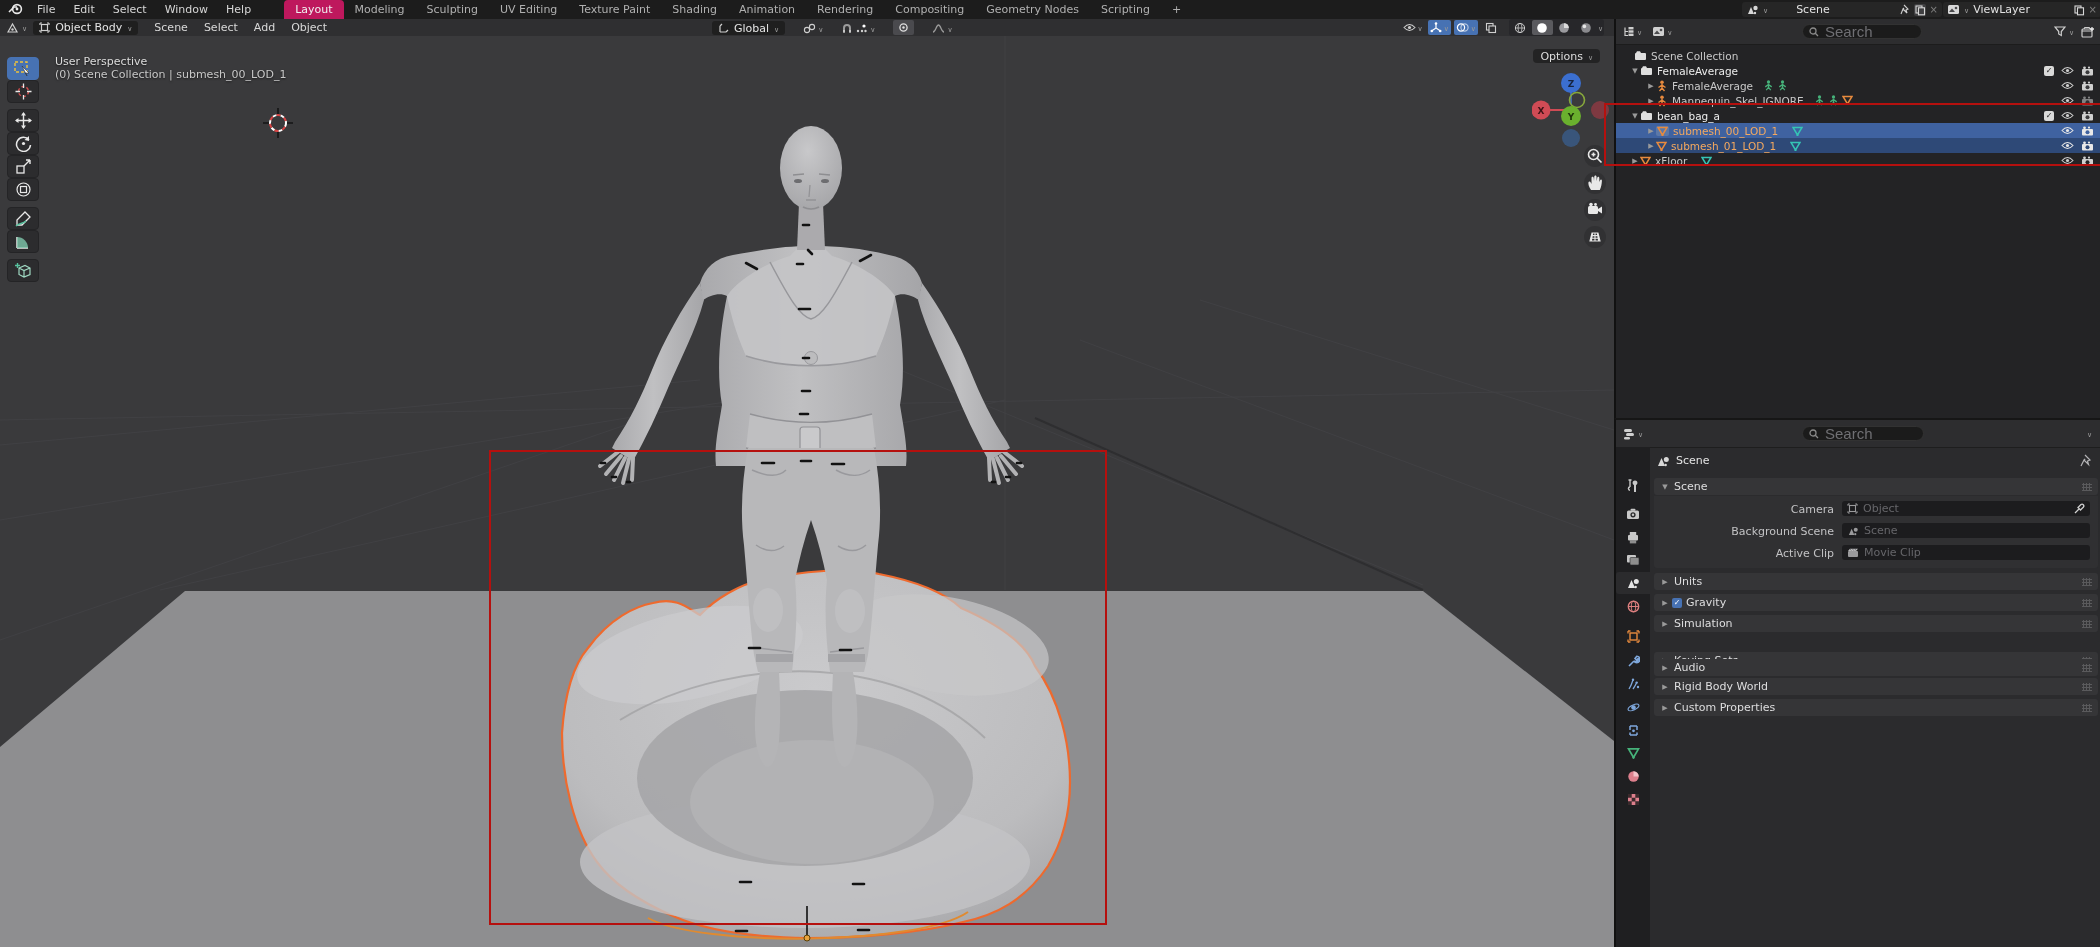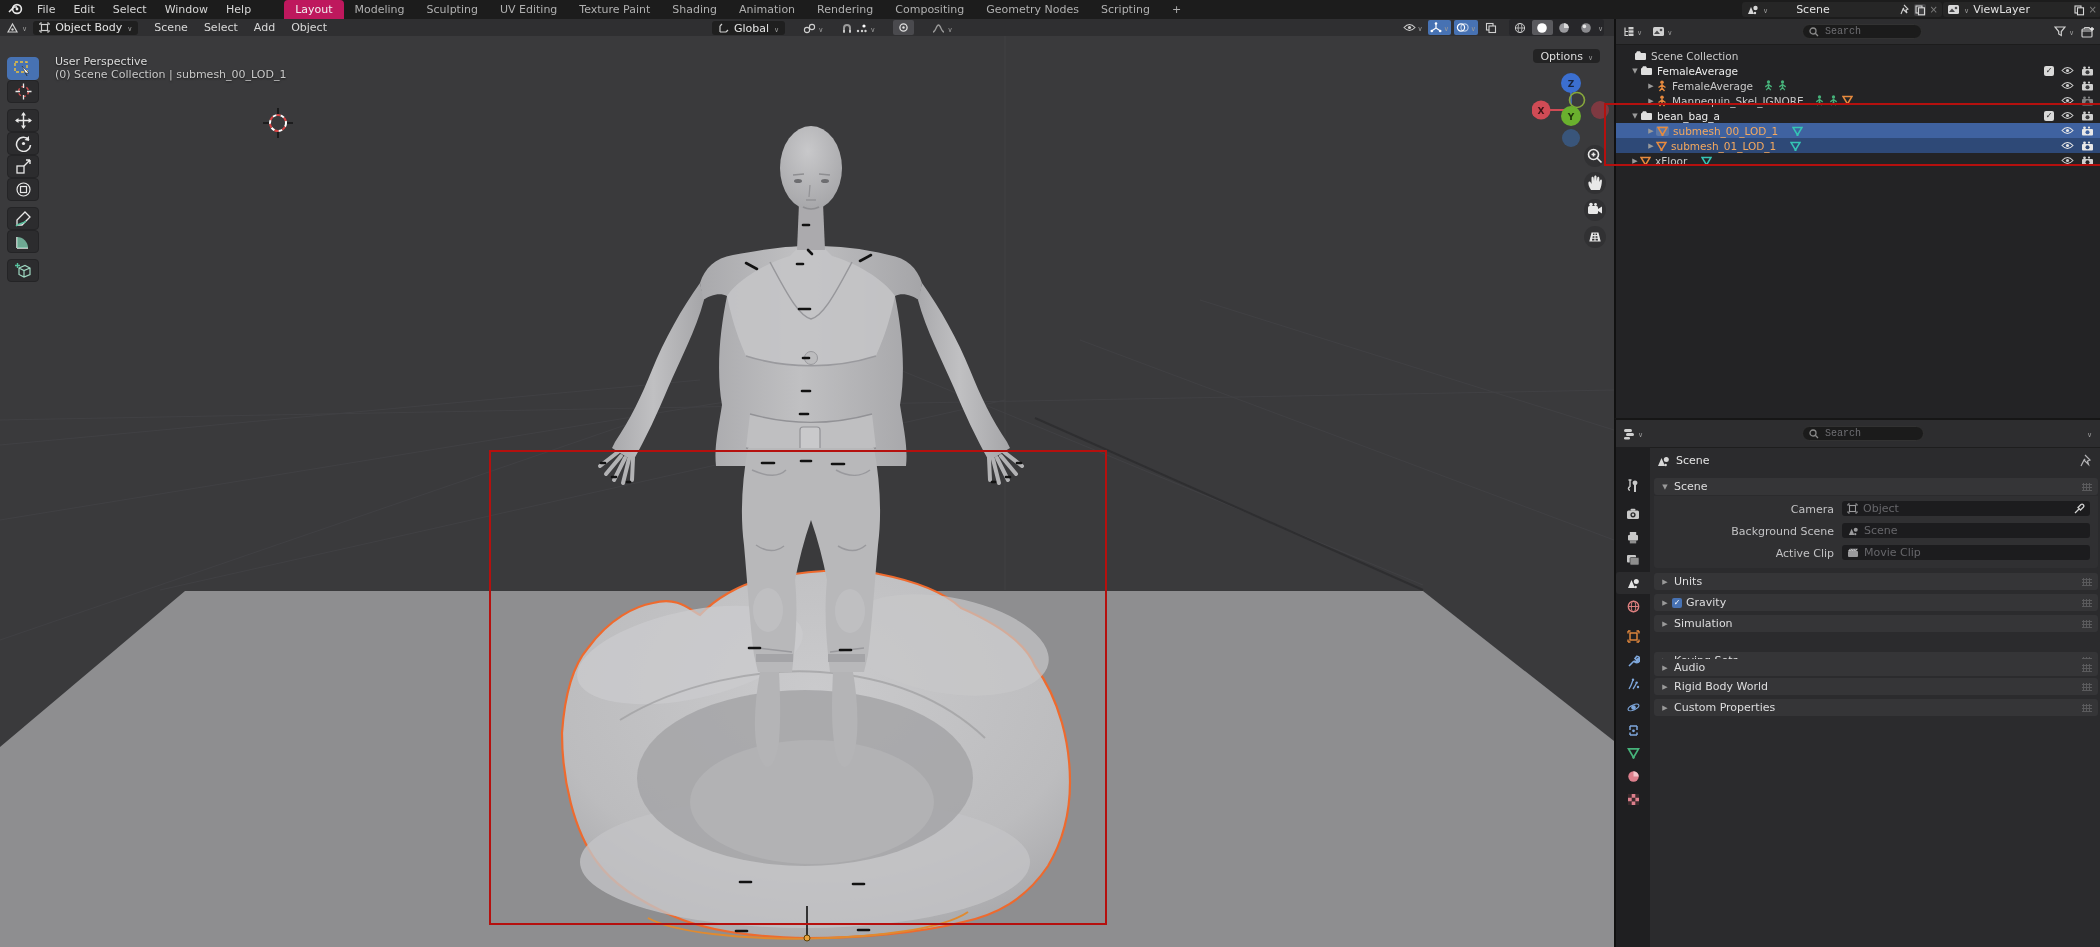--- a/index.html
+++ b/index.html
@@ -45,21 +45,21 @@
   .ol-label{margin-left:4px;color:#c9c9c9;font-size:10.5px;white-space:nowrap}
   .ol-label.white{color:#ececec}
   .ol-label.orange{color:#f5a95f}
   .ol-right{position:absolute;right:8px;display:flex;gap:7px;align-items:center}
   .caret{font-size:7px;color:#9a9a9a;width:10px;text-align:center}
   .caret.open::after{content:"▼"}
   .caret.closed::after{content:"▶"}
   .checkbox{width:10px;height:10px;background:#d9d9d9;border-radius:2px;color:#222;font-size:8px;line-height:10px;text-align:center;font-weight:bold}
   
   .searchbox{background:#1b1b1b;border:1px solid #323232;border-radius:8px;height:15px;display:flex;align-items:center;gap:4px;padding:0 6px;box-sizing:border-box}
-  .searchbox input{background:transparent;border:0;outline:none;color:#bdbdbd;font-family:Liberation Mono, monospace;font-size:10px;width:80px}
+  .searchbox input{background:transparent;border:0;outline:none;color:#bdbdbd;font-family:Liberation Sans, sans-serif;font-size:15px;width:80px}
   .searchbox input::placeholder{color:#6f6f73}
   
   #properties{left:1614px;top:418px;width:486px;height:529px;background:#2b2b2d;border-left:2px solid #111;border-top:2px solid #161616}
   #prop-header{left:0;top:0;width:100%;height:27px;background:#2d2d2f;border-bottom:1px solid #1e1e1e;display:flex;align-items:center}
   #prop-tabs{left:0;top:27px;width:34px;height:502px;background:#1f1f21}
   .ptab{position:absolute;left:0;width:34px;height:22px;display:flex;align-items:center;justify-content:center}
   .ptab.active{background:#2b2b2d;border-radius:3px 0 0 3px}
   .prop-row{position:absolute;left:38px;width:444px;height:17px;display:flex;align-items:center;background:#353537;border-radius:3px}
   .prop-row .title{color:#dededf;margin-left:4px}
   .grip{position:absolute;right:6px;width:10px;height:8px;background-image:radial-gradient(#5a5a5c 1px,transparent 1.2px);background-size:3px 3px}

